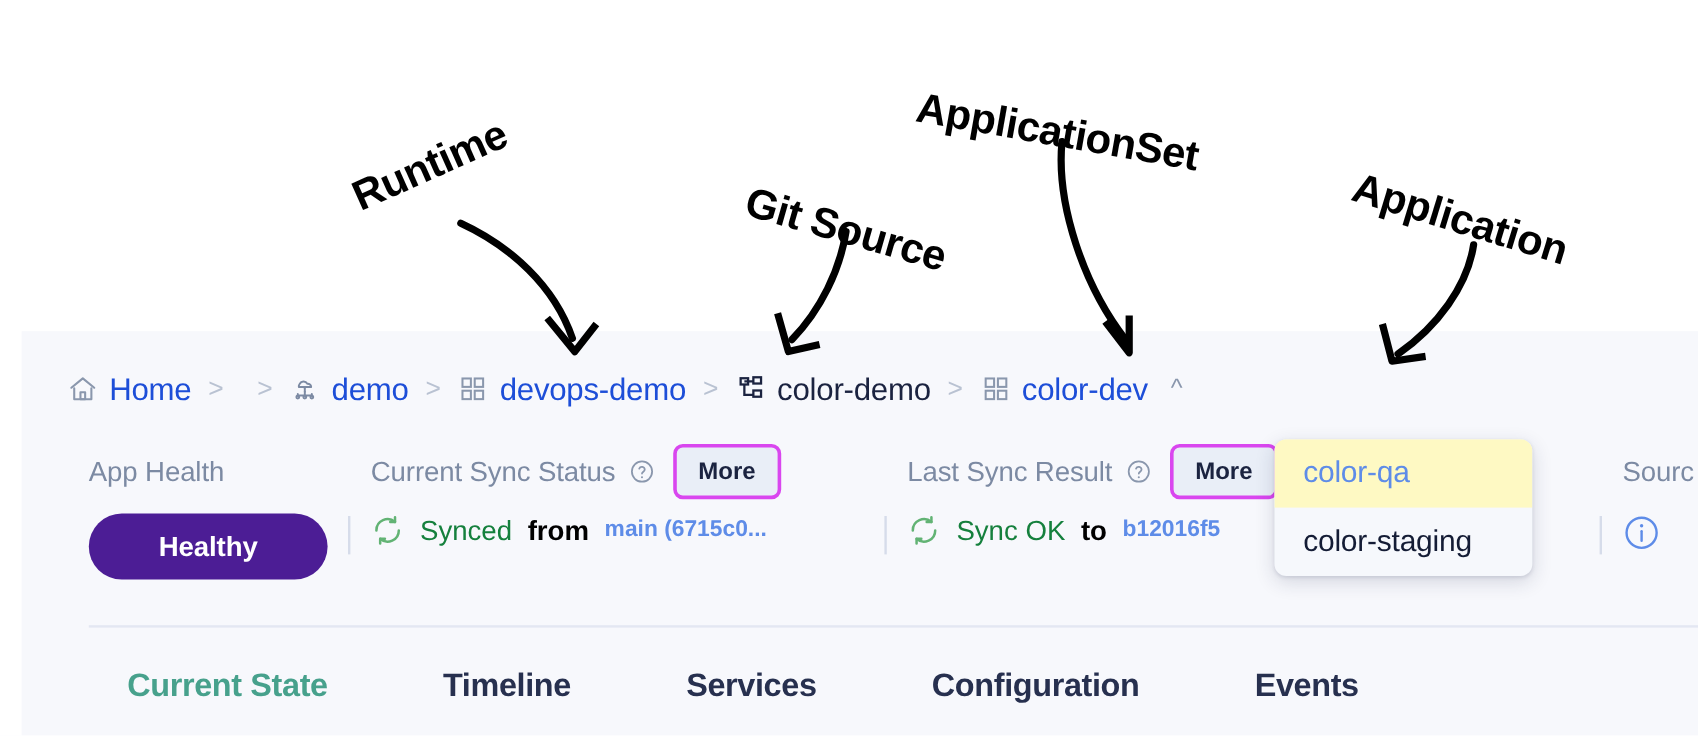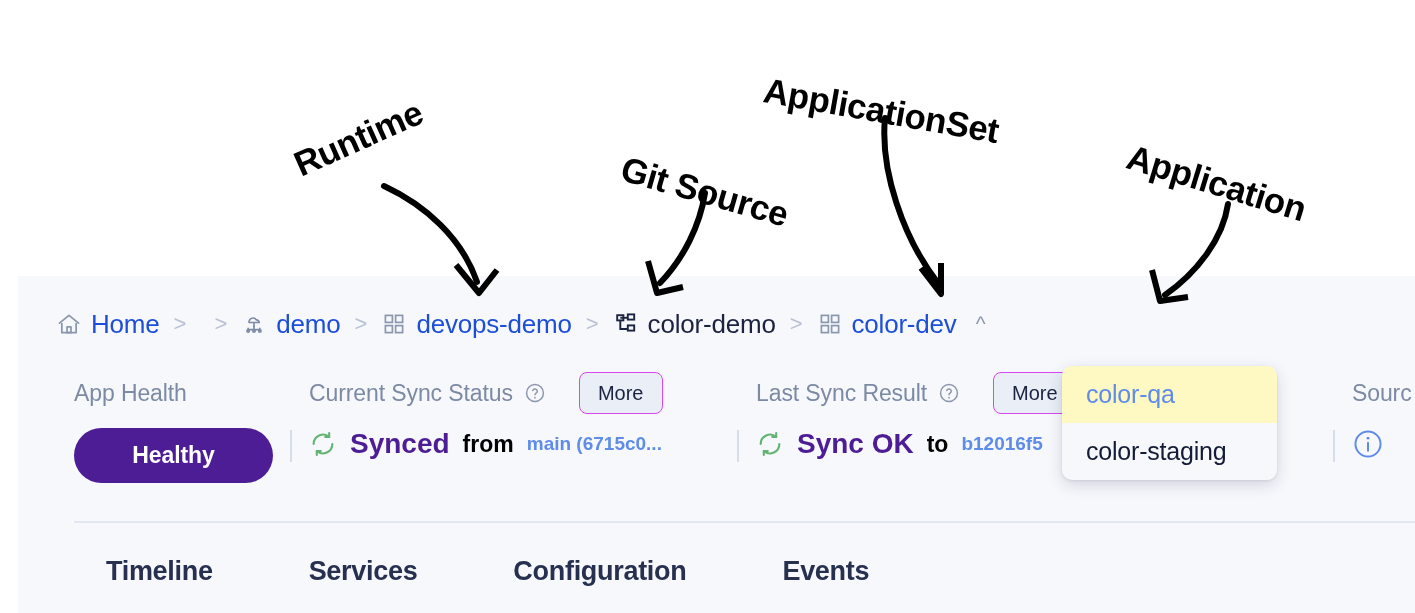--- a/index.html
+++ b/index.html
@@ -59,48 +59,48 @@
   }
   .status-head {
     display: flex; align-items: center; gap: 11px;
     height: 42px;
   }
   .status-title {
     font-size: 23px; color: #7C8AA3; white-space: nowrap; letter-spacing: -0.1px;
   }
   .help-icon { width: 22px; height: 22px; display:inline-block; }
   .more-btn {
-    border: 1px solid #d946ef;
+    border: 3px solid #d946ef;
     background: #E9EEF7;
     border-radius: 8px;
-    font-size: 20px; font-weight: normal;
+    font-size: 20px; font-weight: bold;
     color: #1B2340;
     padding: 9px 18px;
     font-family: "Liberation Sans", sans-serif;
     cursor: pointer;
-    margin-left: 22px;
+    margin-left: 4px;
     line-height: 1.1;
   }
   .status-body {
     position: absolute;
     top: 56px; left: 0;
     display: flex; align-items: center; gap: 13px;
     white-space: nowrap;
   }
   .badge-healthy {
     display: inline-flex; align-items: center; justify-content: center;
     width: 199px; height: 55px;
     border-radius: 28px;
     background: #4c1d95;
     color: #ffffff;
     font-size: 23px; font-weight: bold;
     letter-spacing: -0.1px;
   }
   .sync-icon { width: 28px; height: 28px; display:inline-block; flex: none; }
-  .sync-word { font-size: 28px; font-weight: bold; color: #4c1d95; }
+  .sync-word { font-size: 23px; font-weight: normal; color: #15803d; }
   .sync-conn { font-size: 23px; font-weight: bold; color: #000000; }
   .sync-ref  { font-size: 19px; font-weight: bold; color: #5E8CE8; }
   .info-icon { width: 32px; height: 32px; display: inline-block; }
 
   .vdivider {
     position: absolute;
     width: 2px; height: 32px;
     background: #D6DCEA;
   }
 
@@ -326,20 +326,21 @@
               <circle cx="12" cy="7.6" r="1.05" fill="#5E8CE8" stroke="none"></circle>
             </svg>
           </span>
         </div>
       </div>
     </div>
 
     <div class="hdivider"></div>
 
     <div class="tabs">
+      <div class="tab active">Current State</div>
       <div class="tab">Timeline</div>
       <div class="tab">Services</div>
       <div class="tab">Configuration</div>
       <div class="tab">Events</div>
     </div>
 
   </div>
 
   <div class="dropdown">
     <div class="dropdown-item selected">color-qa</div>

